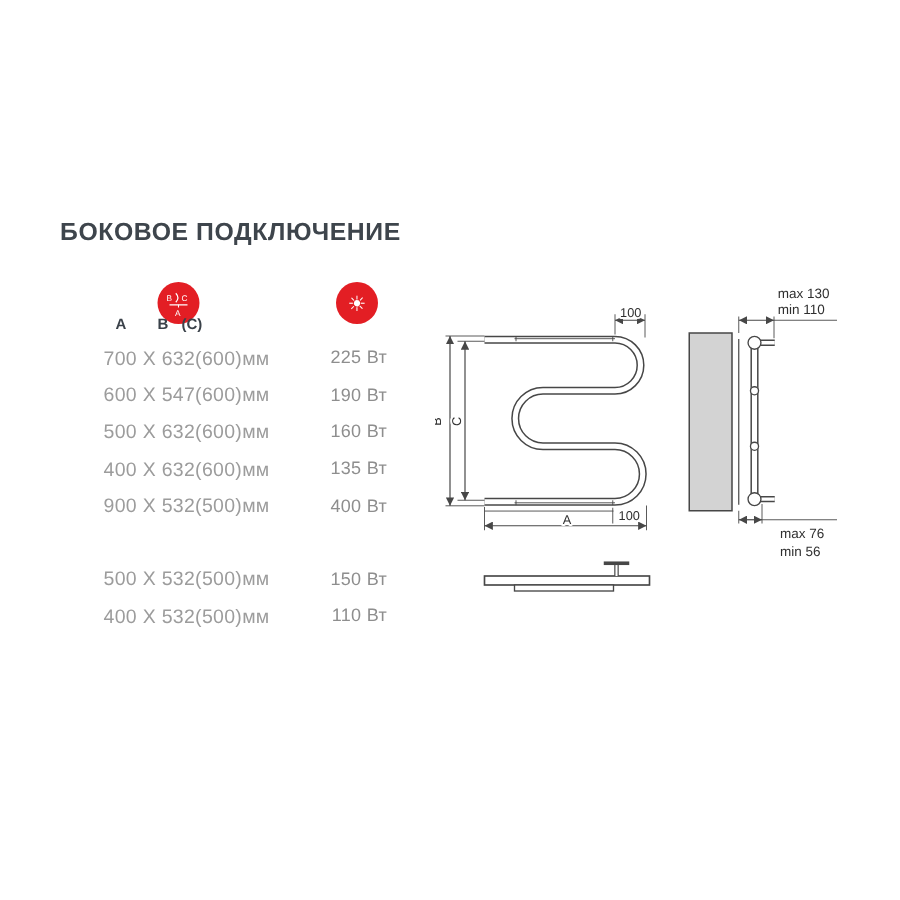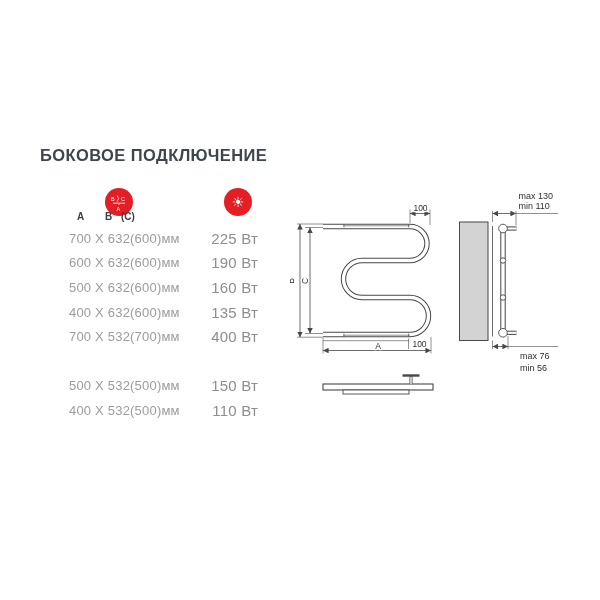--- a/index.html
+++ b/index.html
@@ -9,21 +9,21 @@
           color:#3e454c;letter-spacing:.4px;}
   .red-badge{position:absolute;width:28px;height:28px;border-radius:50%;background:#e31e24;
           display:flex;align-items:center;justify-content:center;}
   .badge-dims{left:105px;top:188px;}
   .badge-heat{left:224px;top:188px;}
   .heat-glyph{color:#fff;font-size:14px;line-height:1;}
   .colhead{position:absolute;top:211px;font-size:10px;font-weight:700;color:#3a4149;}
   .row{position:absolute;left:69px;width:189px;height:20px;display:flex;
        justify-content:space-between;align-items:center;}
   .size{font-size:13px;color:#9c9c9c;letter-spacing:.2px;}
-  .power{font-size:15px;color:#8e8e8e;letter-spacing:.2px;}
+  .power{font-size:12px;color:#8e8e8e;letter-spacing:.2px;}
   .drawing{position:absolute;left:290px;top:185px;}
   
   .ln{stroke:#474747;stroke-width:.8;fill:none;}
   .thin{stroke:#474747;stroke-width:.6;fill:none;}
   .tube{stroke:#474747;stroke-width:5.4;fill:none;}
   .tubein{stroke:#ffffff;stroke-width:3.4;fill:none;}
   .stub{stroke:#474747;stroke-width:4.2;fill:none;}
   .stubin{stroke:#ffffff;stroke-width:2.2;fill:none;}
   .joint{fill:#ffffff;stroke:#474747;stroke-width:.9;}
   .dimtext{font-family:"Liberation Sans",sans-serif;font-size:8.5px;fill:#2f2f2f;
@@ -54,33 +54,33 @@
 
   <span class="colhead" style="left:77px">A</span>
   <span class="colhead" style="left:105px">B</span>
   <span class="colhead" style="left:121px">(C)</span>
 
   <div class="row" style="top:228px">
     <span class="size">700 X 632(600)мм</span>
     <span class="power">225 Вт</span>
   </div>
   <div class="row" style="top:252.5px">
-    <span class="size">600 X 632(600)мм</span>
+    <span class="size">600 X 547(600)мм</span>
     <span class="power">190 Вт</span>
   </div>
   <div class="row" style="top:277px">
     <span class="size">500 X 632(600)мм</span>
     <span class="power">160 Вт</span>
   </div>
   <div class="row" style="top:302px">
     <span class="size">400 X 632(600)мм</span>
     <span class="power">135 Вт</span>
   </div>
   <div class="row" style="top:326.5px">
-    <span class="size">700 X 532(700)мм</span>
+    <span class="size">900 X 532(500)мм</span>
     <span class="power">400 Вт</span>
   </div>
   <div class="row" style="top:375.5px">
     <span class="size">500 X 532(500)мм</span>
     <span class="power">150 Вт</span>
   </div>
   <div class="row" style="top:400px">
     <span class="size">400 X 532(500)мм</span>
     <span class="power">110 Вт</span>
   </div>

